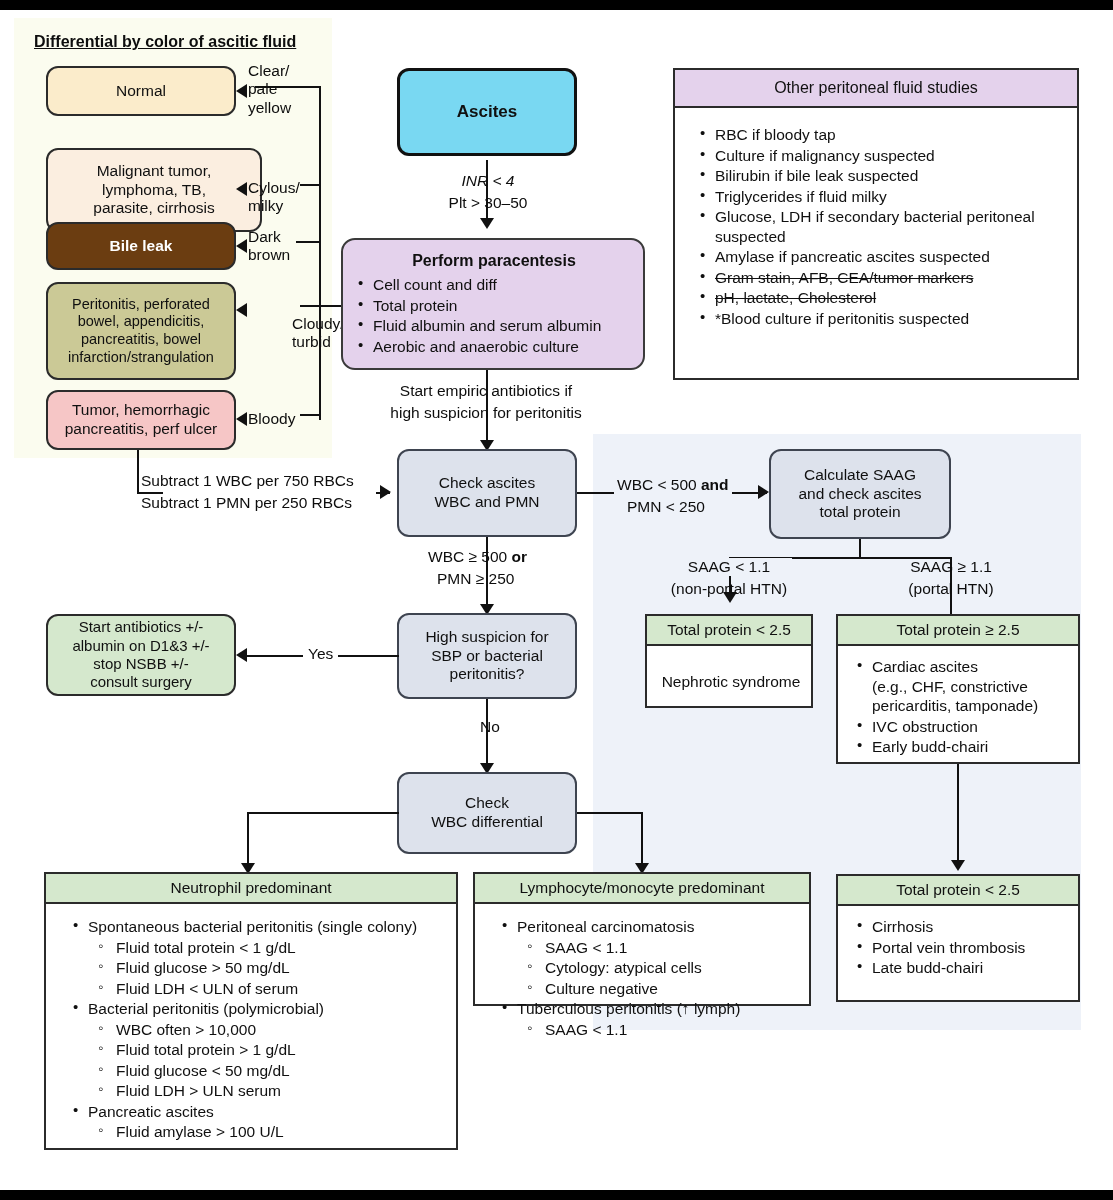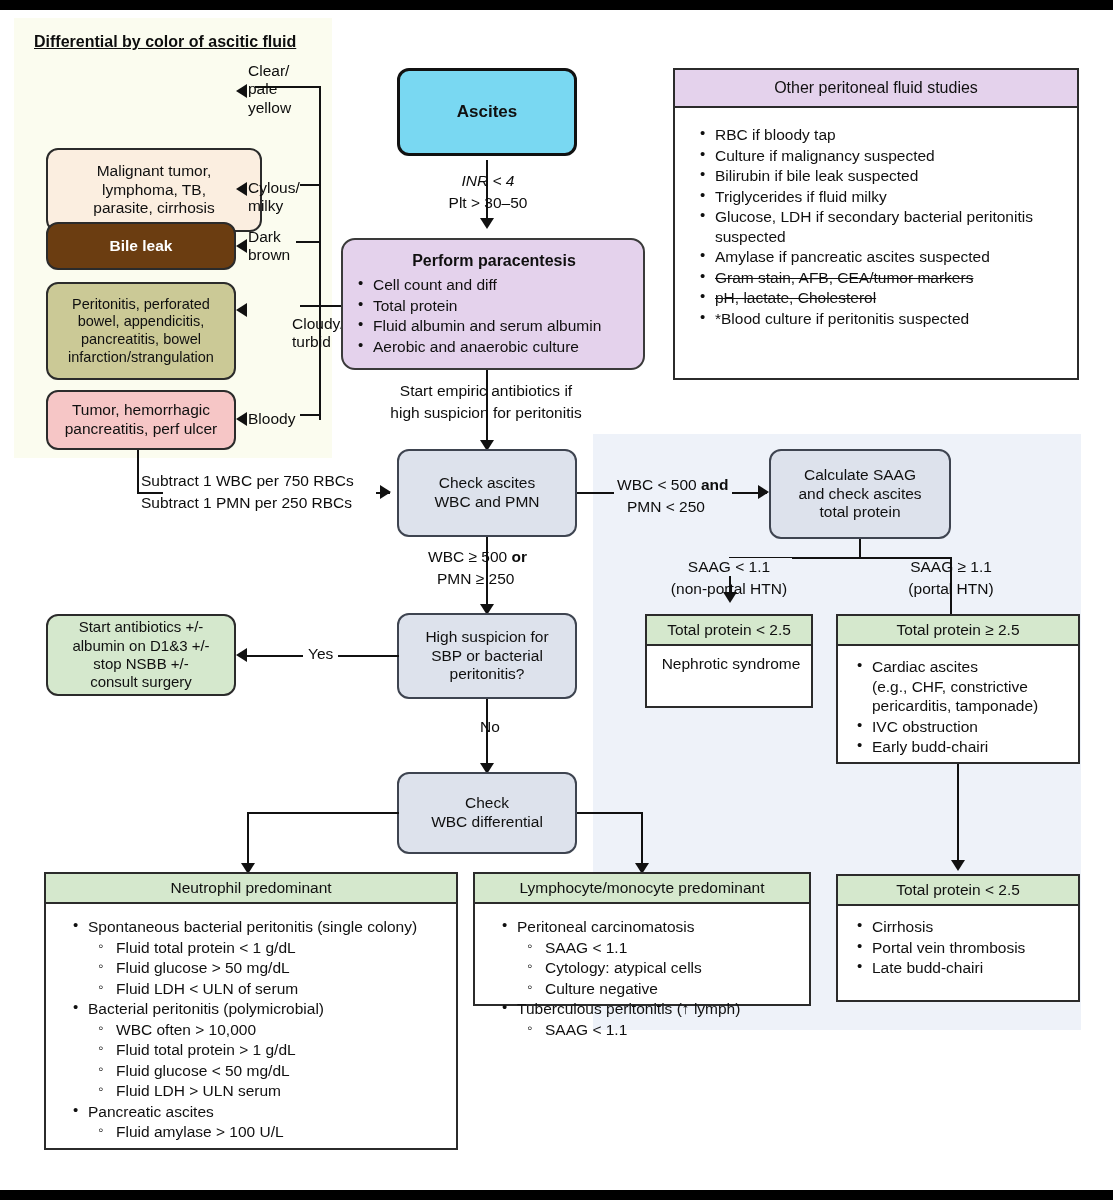--- a/index.html
+++ b/index.html
@@ -49,21 +49,21 @@
   .c-gray    { background:#dde2ec; border:2px solid #3e4450; border-radius:12px; }
   .c-green   { background:#d5e8cd; }
 
   
   .tbox { position:absolute; border:2px solid #2b2b2b; background:#fff; }
   .tbox .hdr {
     background:#d5e8cd; border-bottom:2px solid #2b2b2b;
     text-align:center; font-size:15.5px; padding:5px 4px; color:#101010;
   }
   .tbox .body { padding:10px 8px 10px 12px; font-size:15.5px; color:#101010; }
-  .tbox .body.centered { text-align:center; padding-top:9px; }
+  .tbox .body.centered { text-align:center; padding-top:27px; }
 
   ul.b1 { list-style:none; margin:0; padding:0; }
   ul.b1 > li { position:relative; padding-left:22px; margin:1px 0; line-height:1.26; }
   ul.b1 > li::before { content:"\2022"; position:absolute; left:7px; top:-1px; font-size:15px; }
   ul.b2 { list-style:none; margin:0; padding:0 0 0 30px; }
   ul.b2 > li { position:relative; padding-left:20px; margin:1px 0; line-height:1.26; }
   ul.b2 > li::before { content:"\25E6"; position:absolute; left:2px; top:-1px; font-size:15px; }
   li.strike { text-decoration: line-through; }
 
   .hdr-title {
@@ -94,20 +94,23 @@
 <div id="canvas">
 
   <div class="bar-top"></div>
   <div class="bar-bottom"></div>
 
   <div class="region" id="region-cream"></div>
   <div class="region" id="region-blue"></div>
 
   <div class="hdr-title" style="left:34px; top:33px;">Differential by color of ascitic fluid</div>
 
+  <div class="node round center c-normal" style="left:46px; top:66px; width:190px; height:50px;">
+    <div class="txt" style="white-space:pre-line;">Normal</div>
+  </div>
 
   <div class="node round center c-malig" style="left:46px; top:148px; width:216px; height:84px;">
     <div class="txt" style="white-space:pre-line;">Malignant tumor,
 lymphoma, TB,
 parasite, cirrhosis</div>
   </div>
 
   <div class="node round center c-bile" style="left:46px; top:222px; width:190px; height:48px;">
     <div class="txt" style="white-space:pre-line; font-weight:bold;">Bile leak</div>
   </div>
@@ -286,21 +289,21 @@
   </div>
 
   <div class="tbox" style="left:673px; top:68px; width:406px; height:312px;">
     <div class="hdr" style="background:#e4d2ec; font-size:16px; padding:9px 4px;">Other peritoneal fluid studies</div>
     <div class="body" style="padding:16px 10px 10px 18px;">
       <ul class="b1" style="line-height:1.38;">
         <li>RBC if bloody tap</li>
         <li>Culture if malignancy suspected</li>
         <li>Bilirubin if bile leak suspected</li>
         <li>Triglycerides if fluid milky</li>
-        <li>Glucose, LDH if secondary bacterial peritonitis suspected</li>
+        <li>Glucose, LDH if secondary bacterial peritoneal suspected</li>
         <li>Amylase if pancreatic ascites suspected</li>
         <li class="strike">Gram stain, AFB, CEA/tumor markers</li>
         <li class="strike">pH, lactate, Cholesterol</li>
         <li>*Blood culture if peritonitis suspected</li>
       </ul>
     </div>
   </div>
 
   <div class="tbox" style="left:44px; top:872px; width:414px; height:278px;">
     <div class="hdr">Neutrophil predominant</div>

